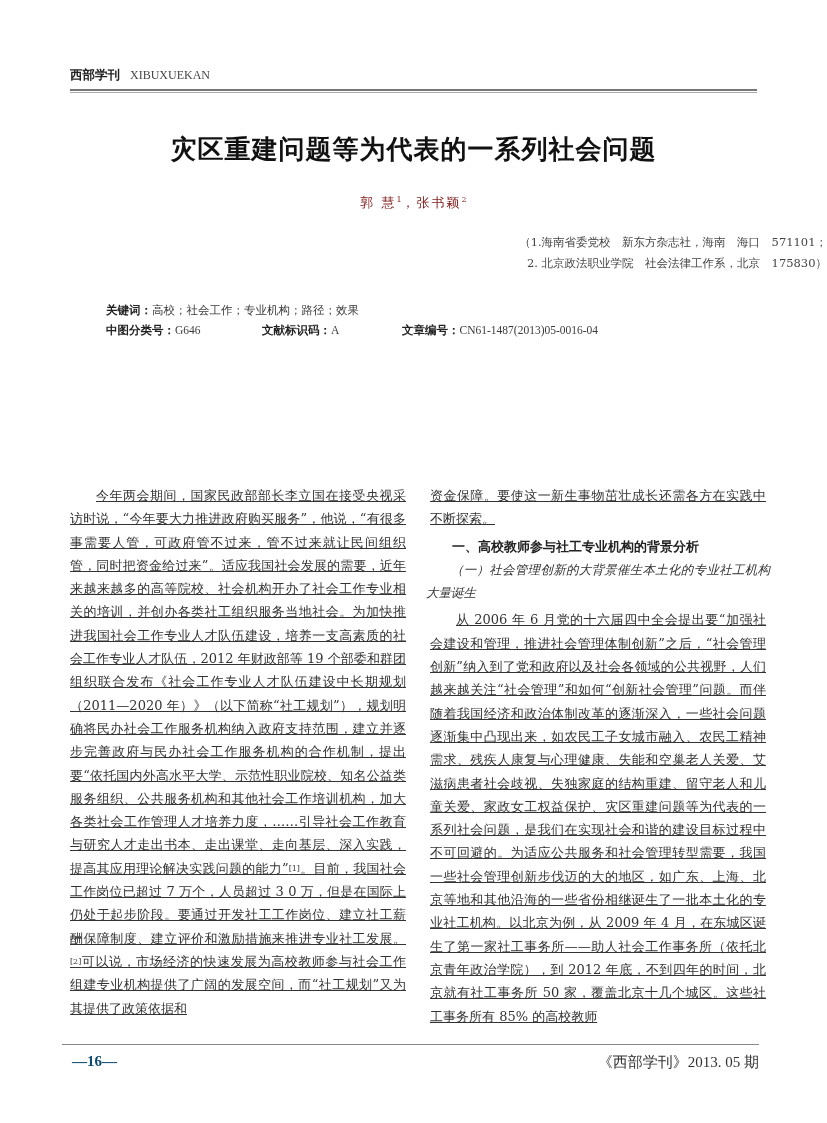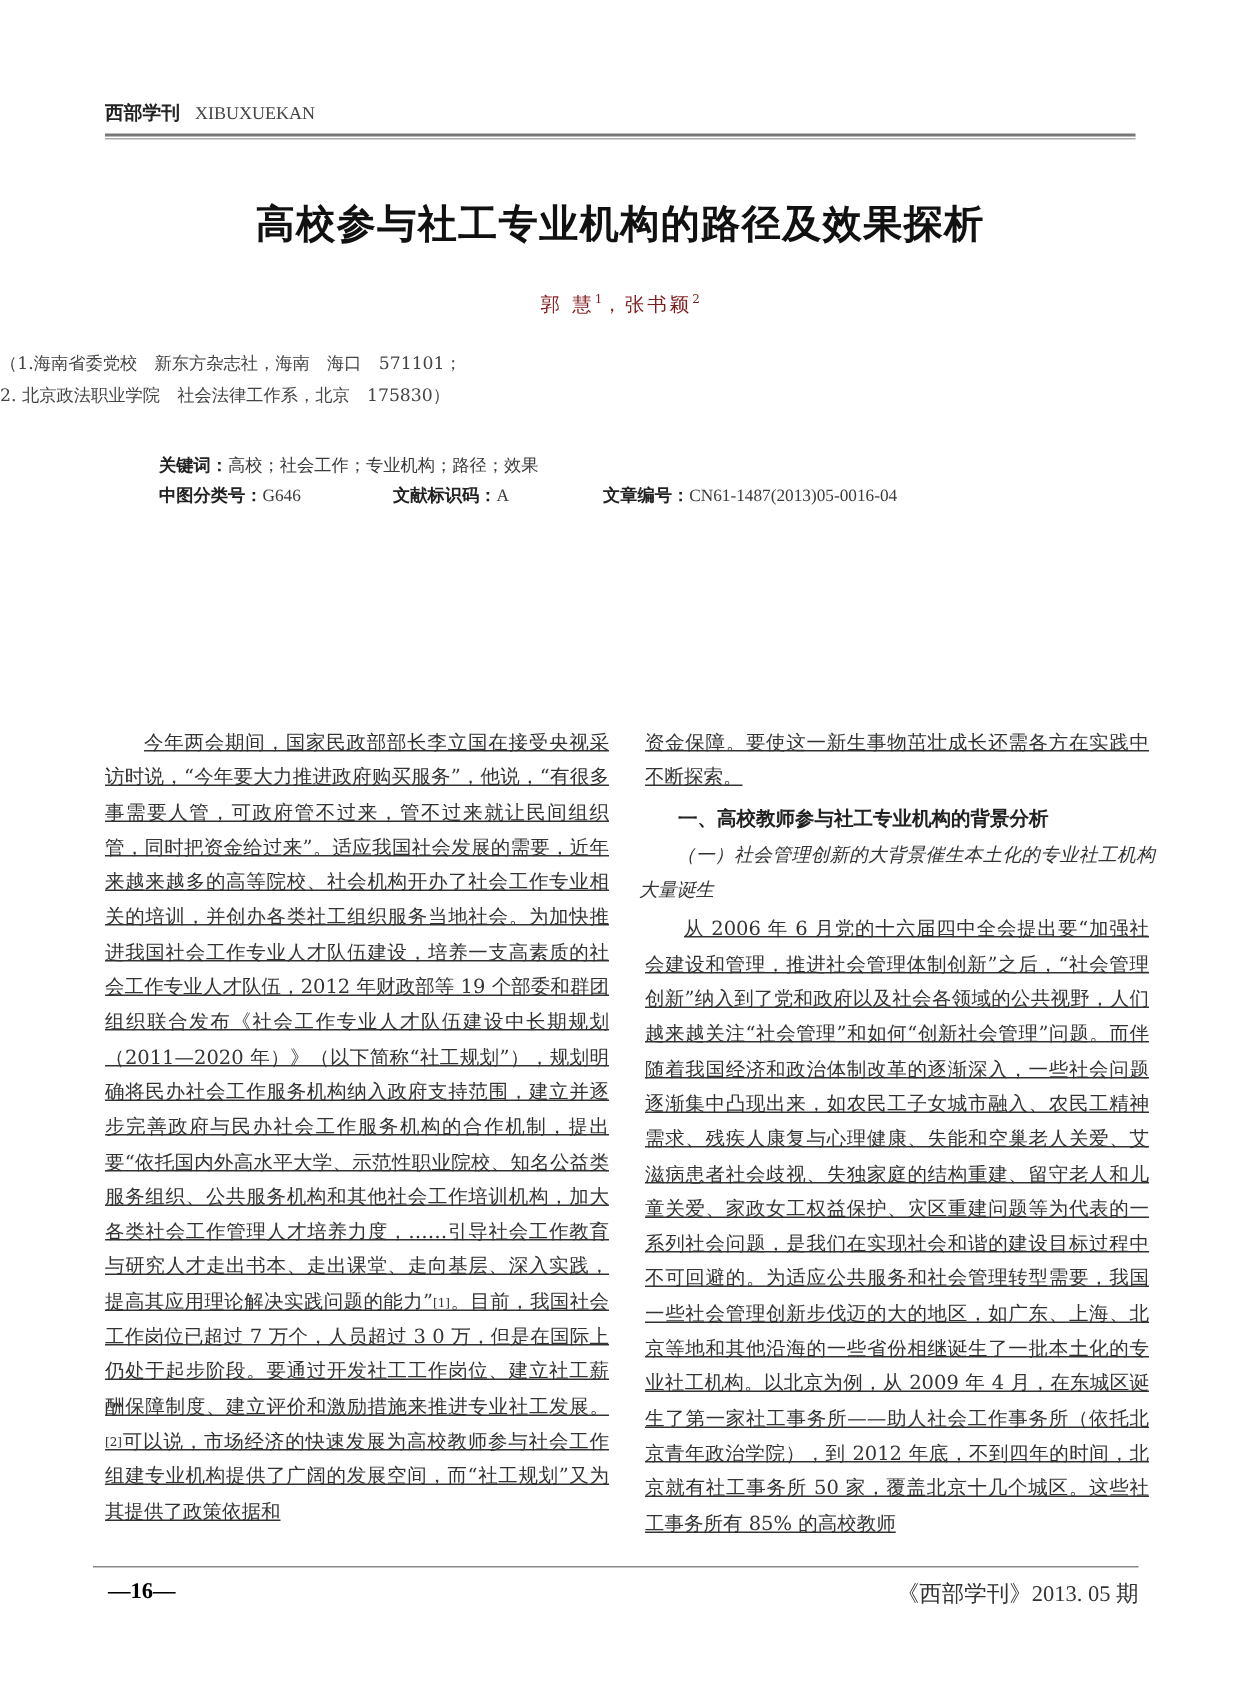--- a/index.html
+++ b/index.html
@@ -25,21 +25,21 @@
     position: absolute; left: 0; top: 132px; width: 827px; text-align: center;
     font-family: "DejaVu Serif", "Liberation Serif", serif;
     font-size: 26px; font-weight: bold; color: #111; letter-spacing: 1px;
   }
   .authors {
     position: absolute; left: 0; top: 194px; width: 827px; text-align: center;
     font-size: 13px; color: #7f1d1d; letter-spacing: 2px;
   }
   .authors sup { font-size: 8px; letter-spacing: 0; }
   .affil {
-    position: absolute; left: 0; top: 232px; width: 827px; text-align: left;
+    position: absolute; left: 0; top: 232px; width: 827px; text-align: right;
     font-size: 11.5px; color: #444; line-height: 21px;
   }
   .abstract {
     position: absolute; left: 82px; top: 300px; width: 662px;
     font-size: 11.5px; line-height: 20px; color: #3a3a3a; text-align: justify;
   }
   .abstract .lbl {
     font-family: "DejaVu Sans", "Liberation Sans", sans-serif; font-weight: bold; color: #222;
   }
   .abstract p { margin: 0; text-indent: 2em; }
@@ -66,33 +66,33 @@
     margin: 0; text-indent: 2em; font-size: 12.5px; line-height: 23.3px; font-weight: normal;
     font-style: italic; color: #333;
   }
   sup.ref { font-size: 8px; vertical-align: top; }
 
   .footer {
     position: absolute; left: 62px; top: 1044px; width: 697px;
   }
   .footer .rule { border-top: 1px solid #888; }
   .footer .row { display: flex; justify-content: space-between; margin-top: 8px; }
-  .footer .page { font-family: "Liberation Serif", serif; font-weight: bold; font-size: 15px; color: #000000; padding-left: 10px; }
+  .footer .page { font-family: "Liberation Serif", serif; font-weight: bold; font-size: 15px; color: #0c4a6e; padding-left: 10px; }
   .footer .issue { font-family: "Liberation Serif", serif; font-size: 15px; color: #333; }
 </style>
 </head>
 <body>
 
 <div class="header">
   <span class="journal">西部学刊</span><span class="journal-en">XIBUXUEKAN</span>
   <div class="rule1"></div>
   <div class="rule2"></div>
 </div>
 
-<div class="title">高校参与社工专业机构的路径及效果探析</div>
+<div class="title">灾区重建问题等为代表的一系列社会问题</div>
 
 <div class="authors">
   <span>郭 慧</span><sup>1</sup><span>，</span><span>张书颖</span><sup>2</sup>
 </div>
 
 <div class="affil">
   <div>（1.海南省委党校　新东方杂志社，海南　海口　571101；</div>
   <div>2. 北京政法职业学院　社会法律工作系，北京　175830）</div>
 </div>
 

